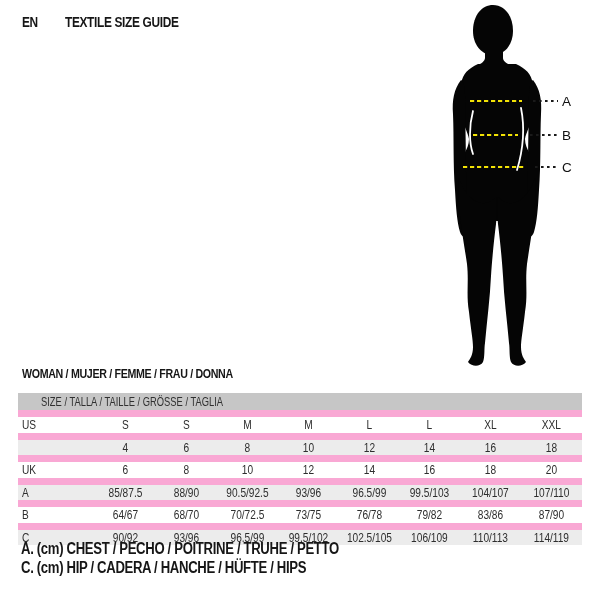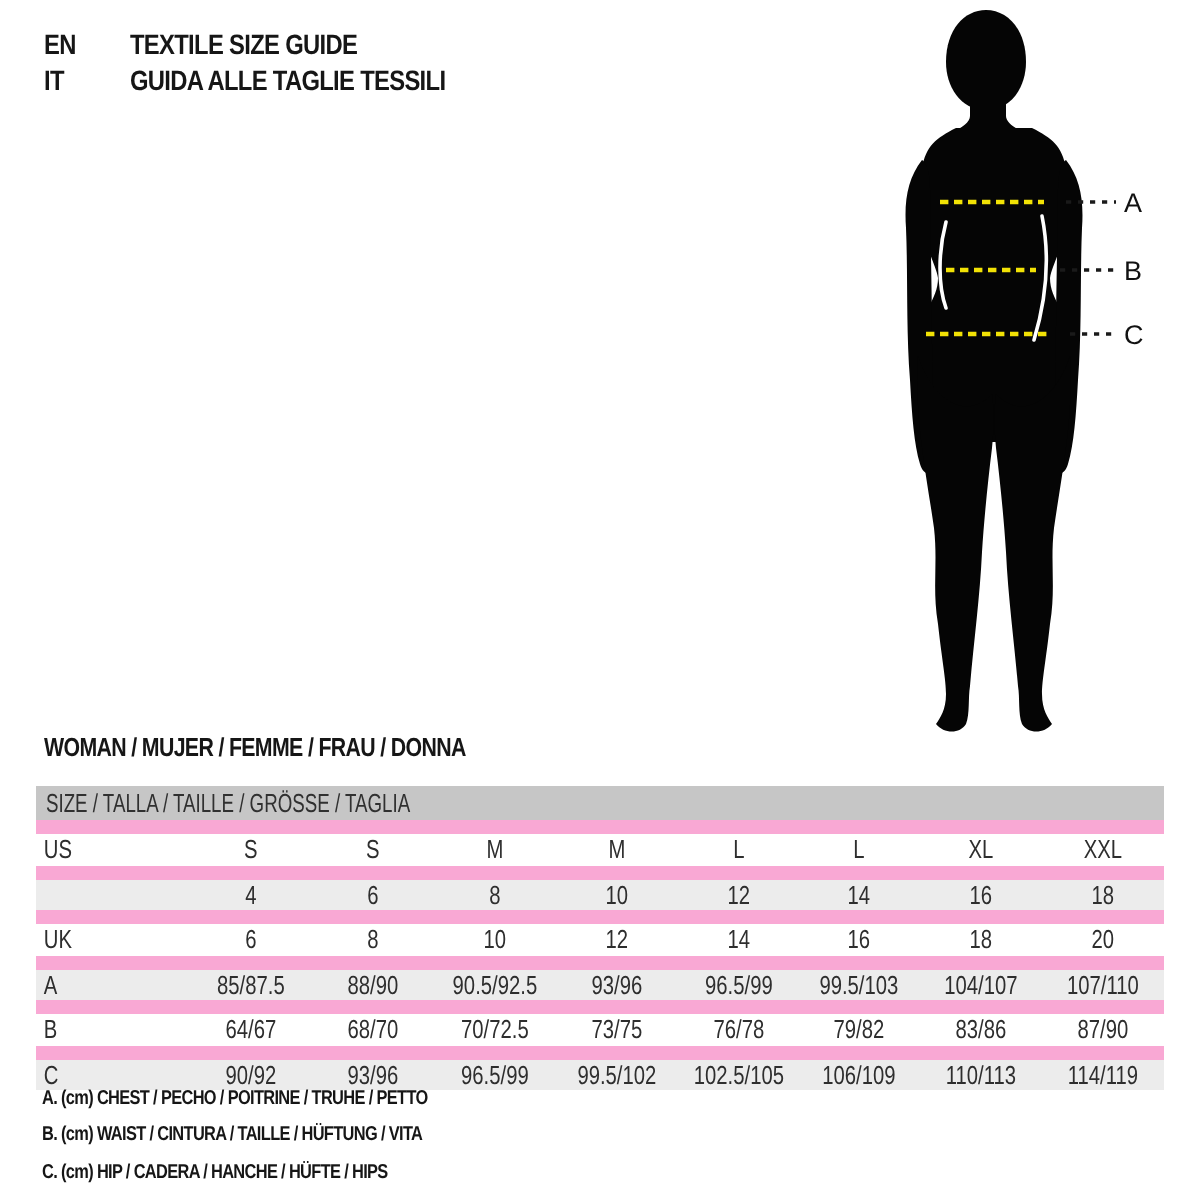--- a/index.html
+++ b/index.html
@@ -25,53 +25,49 @@
   
   .woman-title{
     position:absolute;left:22px;top:366px;font-size:13px;font-weight:700;
     letter-spacing:-0.4px;color:#161616;transform:scaleX(0.82);transform-origin:0 50%;
     white-space:nowrap;
   }
 
   
   .size-table{position:absolute;left:18px;top:393px;width:564px;font-size:13px;color:#2e2e2e;}
   .thead{
-    background:#c6c6c6;height:17px;line-height:17px;padding-left:5px;
+    background:#c6c6c6;height:17px;line-height:17px;padding-left:23px;
     color:#303030;white-space:nowrap;
   }
   .thead-text{display:inline-block;transform:scaleX(0.72);transform-origin:0 50%;white-space:nowrap;}
   .trow{
     display:grid;grid-template-columns:77px repeat(8,1fr);
     height:15.5px;align-items:center;border-top:7px solid #f9a8d4;
   }
   .trow.alt{background:#ececec;}
   .rlabel{padding-left:5px;transform:scaleX(0.78);transform-origin:0 50%;white-space:nowrap;}
   .c{text-align:center;transform:scaleX(0.78);transform-origin:50% 50%;white-space:nowrap;}
 
   
   .legend{position:absolute;left:21px;top:540px;}
   .legend-line{
-    height:18.6px;display:flex;align-items:center;font-size:10px;font-weight:700;
+    height:18.6px;display:flex;align-items:center;font-size:16px;font-weight:700;
     letter-spacing:-0.4px;color:#161616;
   }
   .legend-line span{transform:scaleX(0.82);transform-origin:0 50%;display:inline-block;white-space:nowrap;}
 </style>
 </head>
 <body>
 
 <div class="page">
 
   <div class="lang-block">
     <div class="lang-row">
       <span class="lang-code">EN</span>
       <span class="lang-name">TEXTILE SIZE GUIDE</span>
-    </div>
-    <div class="lang-row">
-      <span class="lang-code">IT</span>
-      <span class="lang-name">GUIDA ALLE TAGLIE TESSILI</span>
     </div>
   </div>
 
   <svg class="figure" width="160" height="380" viewBox="0 0 160 380" xmlns="http://www.w3.org/2000/svg">
     <g fill="#050505">
 
       <path d="M53 5 C64 5 73 15 73 31 C73 43 66 55 53 55 C40 55 33 43 33 31 C33 15 42 5 53 5 Z"></path>
 
       <path d="M45 38 H63 V58 C63 61 67 64 72 66 L36 66 C41 64 45 61 45 58 Z"></path>
 
@@ -179,20 +175,17 @@
       <div class="c">110/113</div>
       <div class="c">114/119</div>
     </div>
   </div>
 
   <div class="legend">
     <div class="legend-line">
         <span>A. (cm) CHEST / PECHO / POITRINE / TRUHE / PETTO</span>
       </div>
     <div class="legend-line">
-        <span>B. (cm) WAIST / CINTURA / TAILLE / HÜFTUNG / VITA</span>
-      </div>
-    <div class="legend-line">
         <span>C. (cm) HIP / CADERA / HANCHE / HÜFTE / HIPS</span>
       </div>
   </div>
 
 </div>
 
 </body></html>

